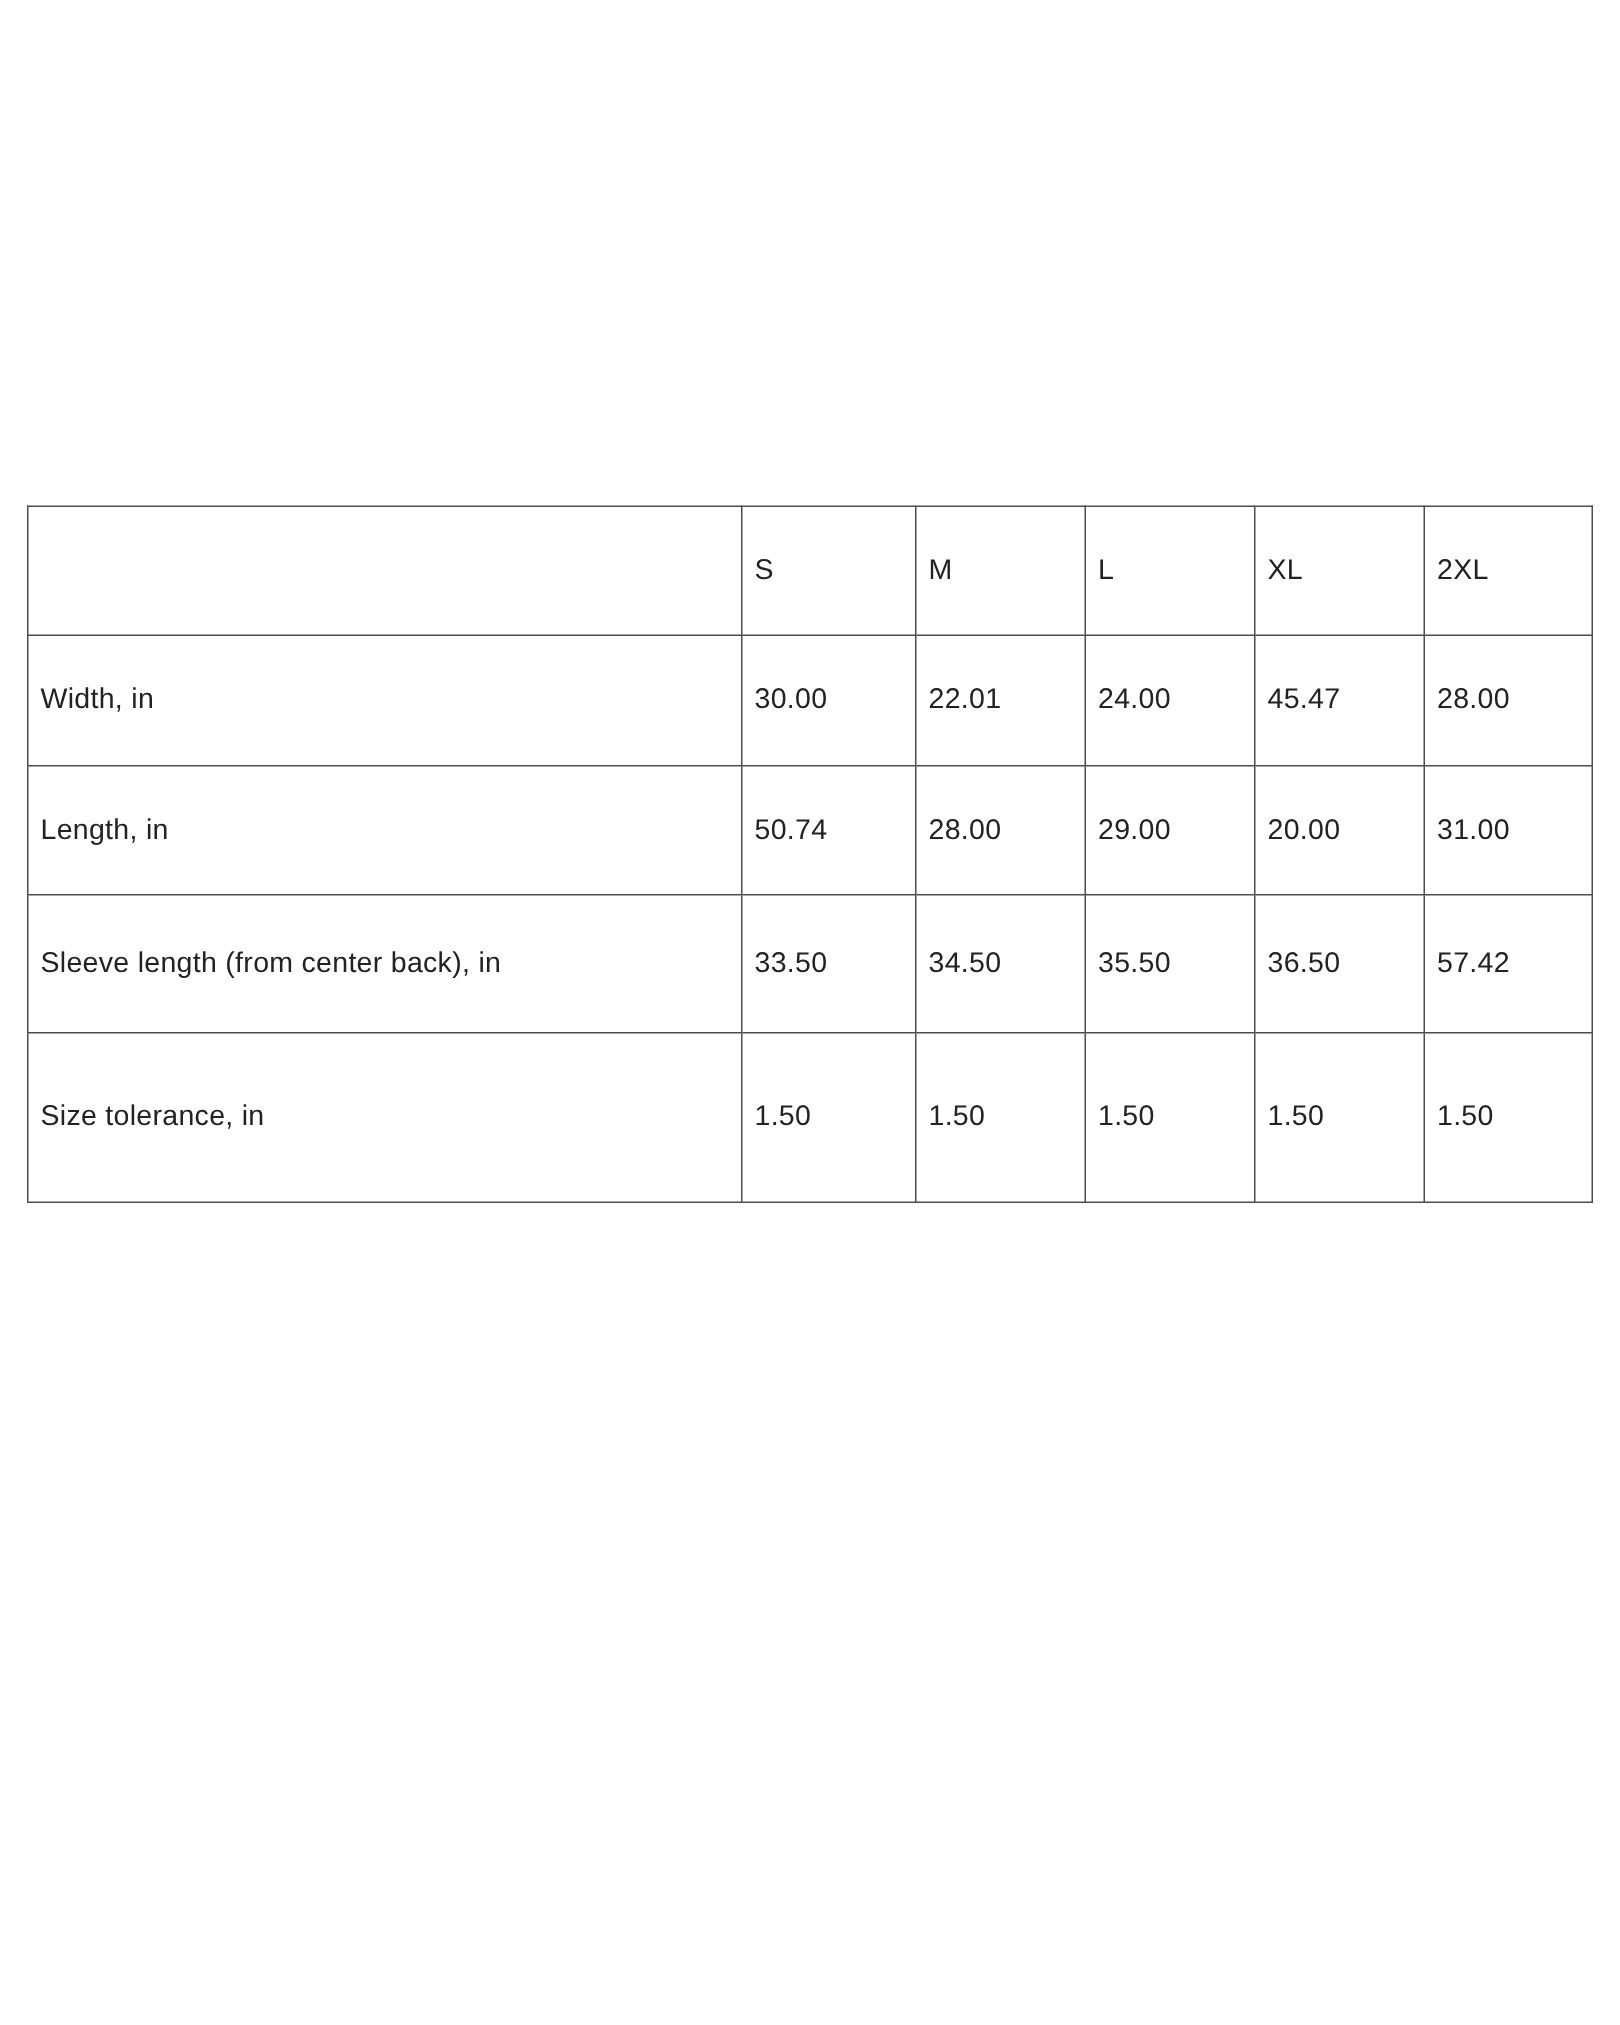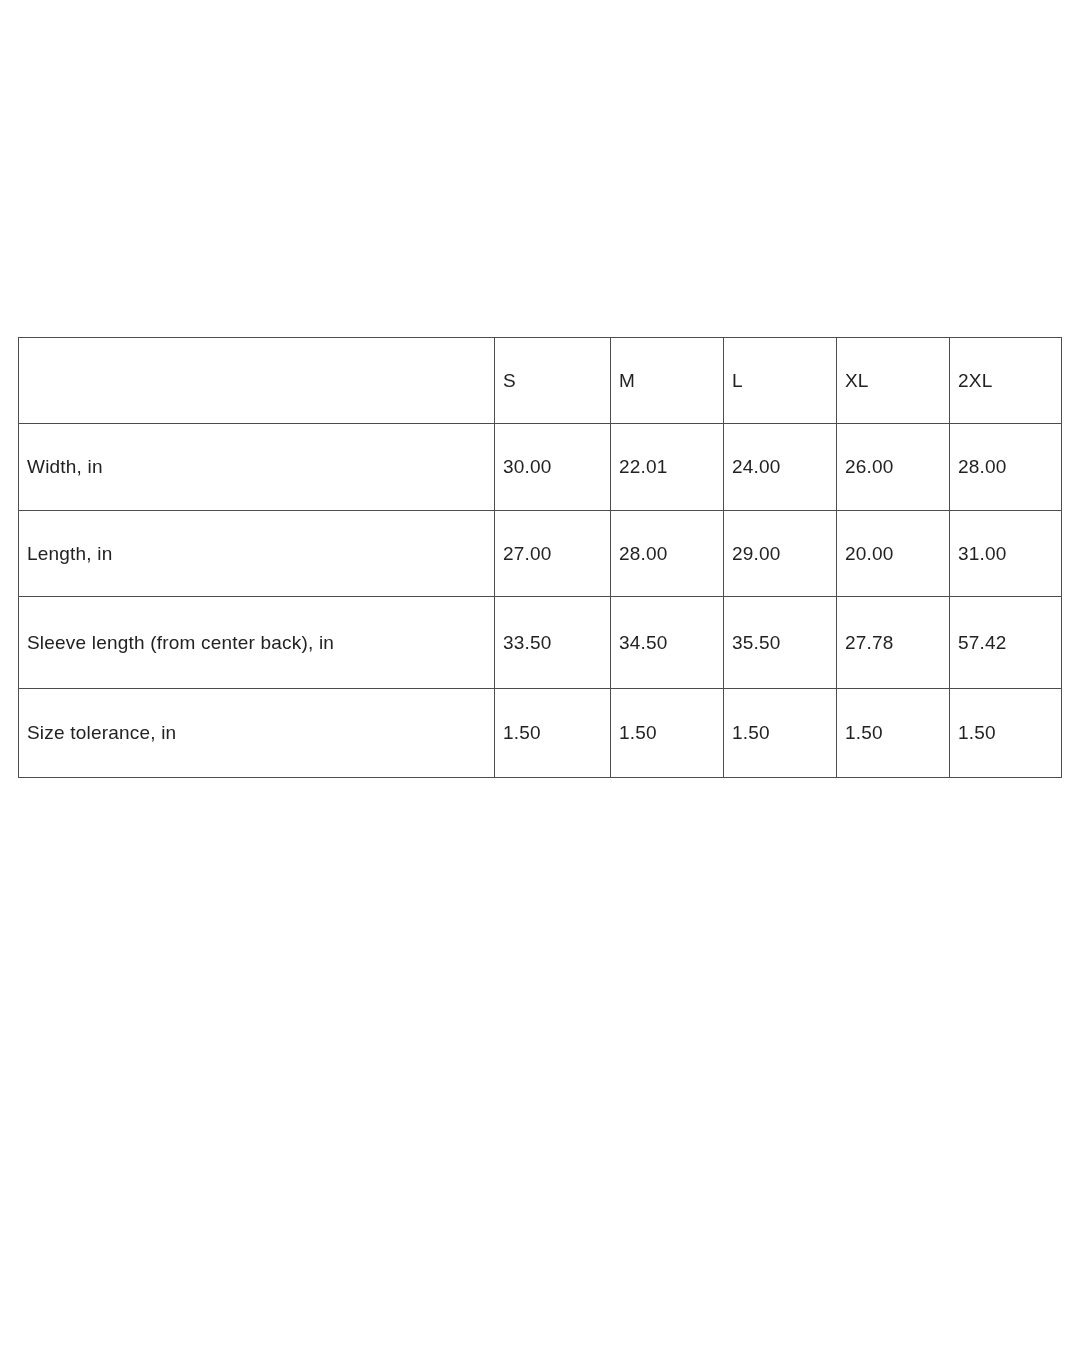--- a/index.html
+++ b/index.html
@@ -35,21 +35,21 @@
     text-align: left;
     vertical-align: middle;
     padding: 0 6px 0 8px;
     background: #ffffff;
     letter-spacing: 0.2px;
   }
   tr.header-row     { height: 86px; }
   tr.row-width      { height: 87px; padding-left: 13px; }
   tr.row-length     { height: 86px; }
   tr.row-sleeve     { height: 92px; }
-  tr.row-tolerance  { height: 89px; }
+  tr.row-tolerance  { height: 113px; }
 </style>
 </head>
 <body>
 
 <div class="size-table-wrap">
   <table class="size-chart">
     <colgroup>
       <col class="label-col">
       <col class="size-col" style="width:116px">
       <col class="size-col">
@@ -64,37 +64,37 @@
         <th>M</th>
         <th>L</th>
         <th>XL</th>
         <th>2XL</th>
       </tr>
       <tr class="row-width">
         <td>Width, in</td>
         <td>30.00</td>
         <td>22.01</td>
         <td>24.00</td>
-        <td>26.00</td>
+        <td>45.47</td>
         <td>28.00</td>
       </tr>
       <tr class="row-length">
         <td>Length, in</td>
-        <td>27.00</td>
+        <td>50.74</td>
         <td>28.00</td>
         <td>29.00</td>
         <td>20.00</td>
         <td>31.00</td>
       </tr>
       <tr class="row-sleeve">
         <td>Sleeve length (from center back), in</td>
         <td>33.50</td>
         <td>34.50</td>
         <td>35.50</td>
-        <td>27.78</td>
+        <td>36.50</td>
         <td>57.42</td>
       </tr>
       <tr class="row-tolerance">
         <td>Size tolerance, in</td>
         <td>1.50</td>
         <td>1.50</td>
         <td>1.50</td>
         <td>1.50</td>
         <td>1.50</td>
       </tr>

